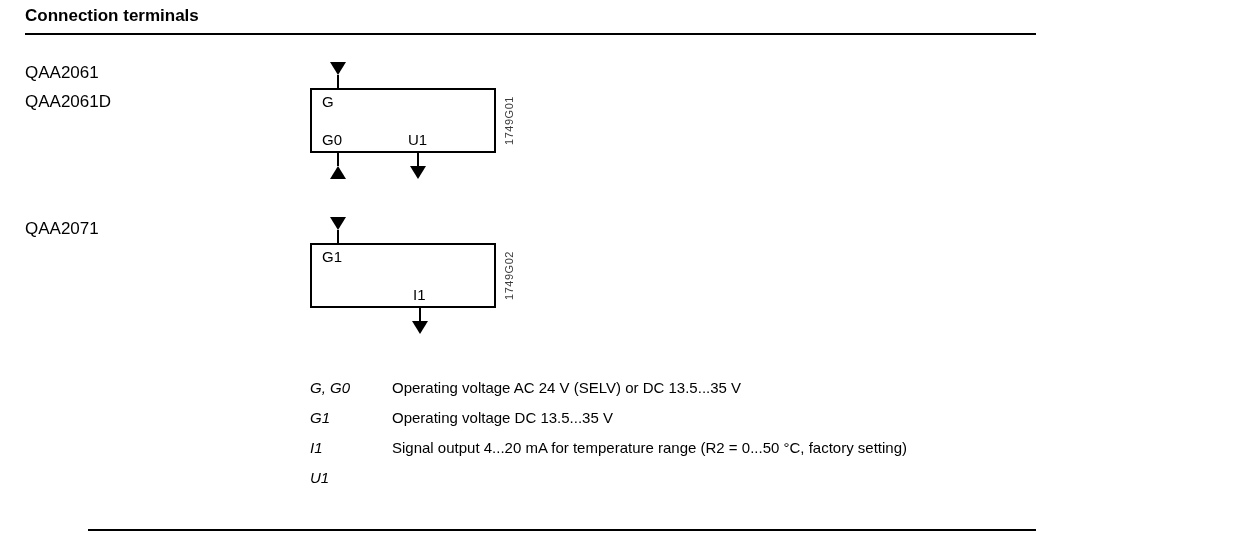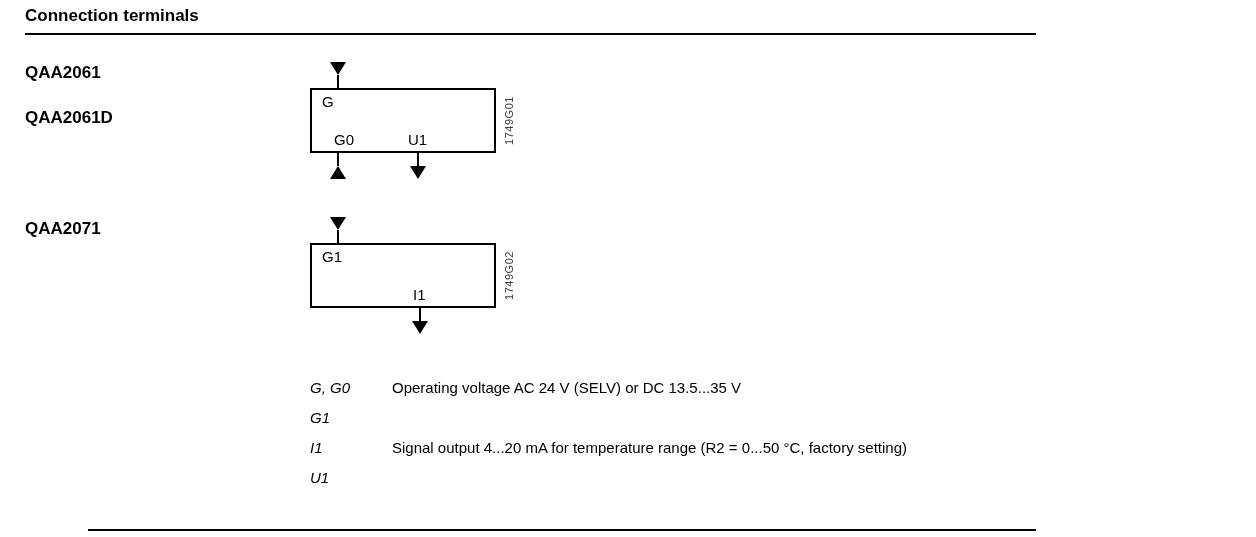--- a/index.html
+++ b/index.html
@@ -27,25 +27,25 @@
     left: 25px;
     top: 33px;
     width: 1136px;
     height: 2px;
     background: #000;
   }
   .model-label {
     position: absolute;
     left: 25px;
     font-size: 17px;
-    font-weight: bold;
+    font-weight: normal;
     white-space: nowrap;
   }
   .model-1a { top: 63px; }
-  .model-1b { top: 108px; }
+  .model-1b { top: 92px; }
   .model-2  { top: 219px; }
 
   .diagram {
     position: absolute;
     left: 310px;
     width: 250px;
     height: 135px;
   }
   .diagram-1 { top: 60px; }
   .diagram-2 { top: 215px; }
@@ -58,21 +58,21 @@
     height: 65px;
     border: 2px solid #000;
     background: #fff;
   }
   .term {
     position: absolute;
     font-size: 15px;
     white-space: nowrap;
   }
   .term-top-left { left: 10px; top: 3px; }
-  .term-bot-left { left: 10px; bottom: 3px; margin-left: 12px; }
+  .term-bot-left { left: 10px; bottom: 3px; }
   .term-bot-mid  { left: 96px; bottom: 3px; }
   .term-bot-mid2 { left: 101px; bottom: 3px; }
 
   .vline {
     position: absolute;
     width: 1.5px;
     background: #000;
   }
   .arrow-down, .arrow-up {
     position: absolute;
@@ -173,20 +173,21 @@
     <div class="fig-id">1749G02</div>
   </div>
 
   <div class="legend">
     <div class="legend-row">
       <span class="legend-term">G, G0</span>
       <span class="legend-desc">Operating voltage AC 24 V (SELV) or DC 13.5...35 V</span>
     </div>
     <div class="legend-row">
       <span class="legend-term">G1</span>
+      <span class="legend-desc">Operating voltage DC 13.5...35 V</span>
     </div>
     <div class="legend-row">
       <span class="legend-term">I1</span>
       <span class="legend-desc">Signal output 4...20 mA for temperature range (R2 = 0...50 °C, factory setting)</span>
     </div>
     <div class="legend-row">
       <span class="legend-term">U1</span>
     </div>
   </div>
 

